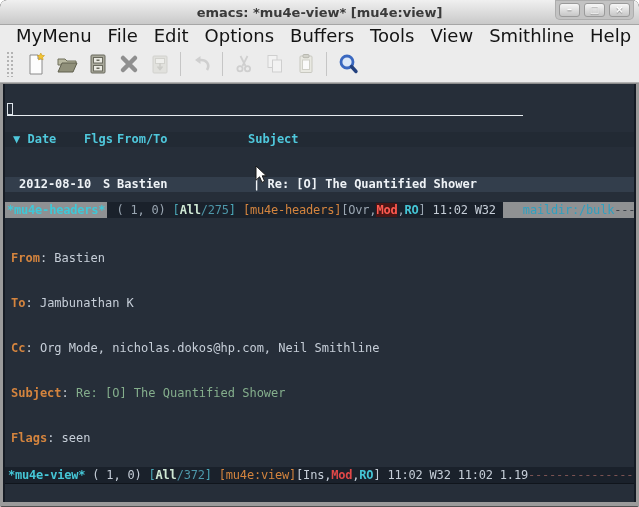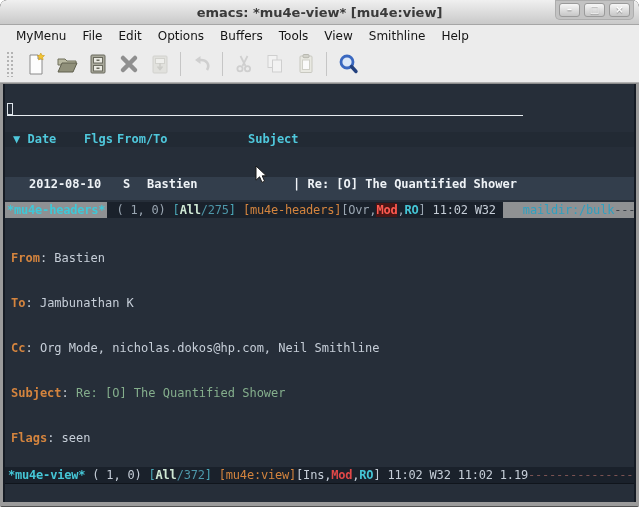--- a/index.html
+++ b/index.html
@@ -14,43 +14,43 @@
   .title{font-size:13px;font-weight:bold;color:#3a3a3a;}
   .win-buttons{position:absolute;right:5px;top:0;background:#c3c3c3;
                border-radius:0 0 5px 5px;padding:3px 4px;display:flex;gap:4px;
                box-shadow:inset 0 0 0 1px #adadad;}
   .win-btn{width:21px;height:14px;border-radius:3px;border:1px solid #9a9a9a;
            background:linear-gradient(#f7f7f7,#c6c6c6);color:#ffffff;
            font-size:10px;font-weight:bold;line-height:12px;text-align:center;
            text-shadow:0 1px 1px #8a8a8a;}
   
   .menubar{height:21px;background:#ececec;display:flex;align-items:center;
-           padding-left:8px;font-size:12px;color:#141414;}
+           padding-left:8px;font-size:18px;color:#141414;}
   .menu-item{padding:2px 8px;}
   
   .toolbar{height:37px;background:#ececec;display:flex;align-items:center;
            padding-left:4px;border-bottom:1px solid #b2b2b2;}
   .grip{width:8px;height:26px;margin:0 6px 0 2px;
         background-image:radial-gradient(circle,#b3b3b3 1px,transparent 1.5px);
         background-size:4px 4px;}
   .tb-icon{width:31px;height:28px;display:flex;align-items:center;justify-content:center;}
   .tb-sep{width:1px;height:24px;background:#c6c6c6;margin:0 5px;}
   
   .frame{height:423px;border-left:3px solid #9b9b9b;border-right:3px solid #9b9b9b;
          border-bottom:4px solid #9b9b9b;border-top:1px solid #8c8c8c;
          background:#151b24;padding:0 2px;}
   .inner{height:418px;background:#262e39;}
   .mono{font-family:"DejaVu Sans Mono",monospace;font-size:12px;line-height:15px;
         white-space:pre;}
   
   .headers-win{height:118px;position:relative;overflow:hidden;padding-top:18px;}
   .hl{display:grid;grid-template-columns:8px 71px 33px 131px auto;height:15px;
       background:#222a34;color:#4fc8dc;font-weight:bold;}
-  .hrow{display:grid;grid-template-columns:14px 84px 14px 136px auto;height:23px;
-        color:#b6c0ca;gap:10px;}
+  .hrow{display:grid;grid-template-columns:14px 84px 14px 136px auto;height:15px;
+        color:#b6c0ca;}
   .hrow.sel{background:#333e4c;color:#eef2f6;font-weight:bold;}
   .cursor-box{position:absolute;left:2px;top:19px;width:6px;height:12px;
               border:1px solid #dfe6ec;}
   .sel-underline{position:absolute;left:2px;top:31px;width:516px;height:1px;
                  background:#e8edf2;}
   
   .modeline{height:16px;display:flex;align-items:stretch;background:#8f9193;
             overflow:hidden;font-family:"DejaVu Sans Mono",monospace;font-size:12px;
             letter-spacing:-0.2px;}
   .modeline span{white-space:pre;display:flex;align-items:center;}

